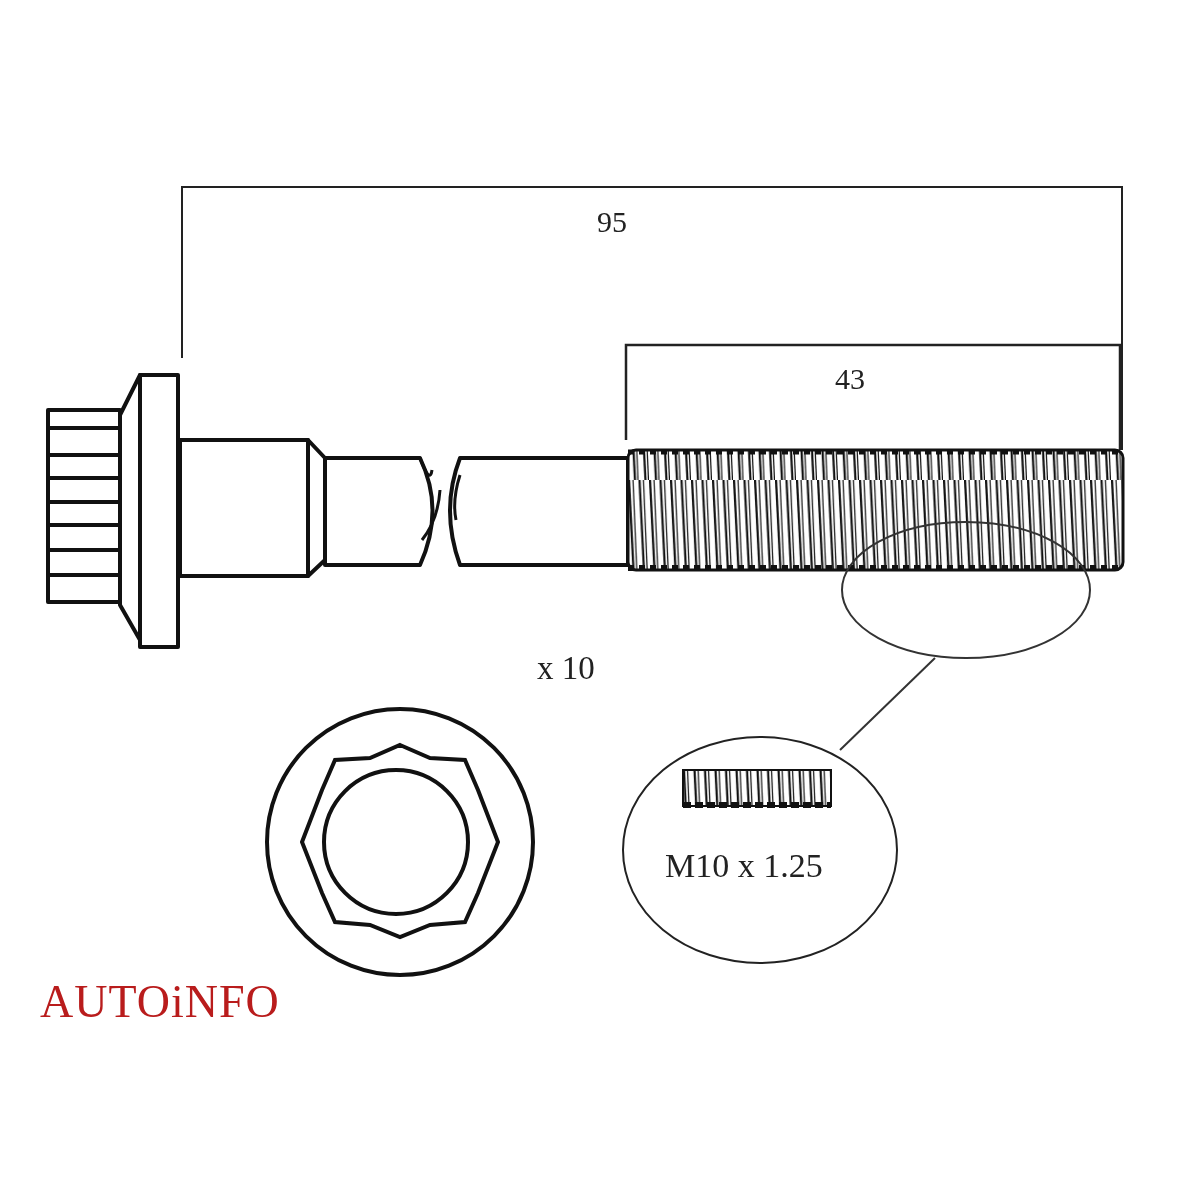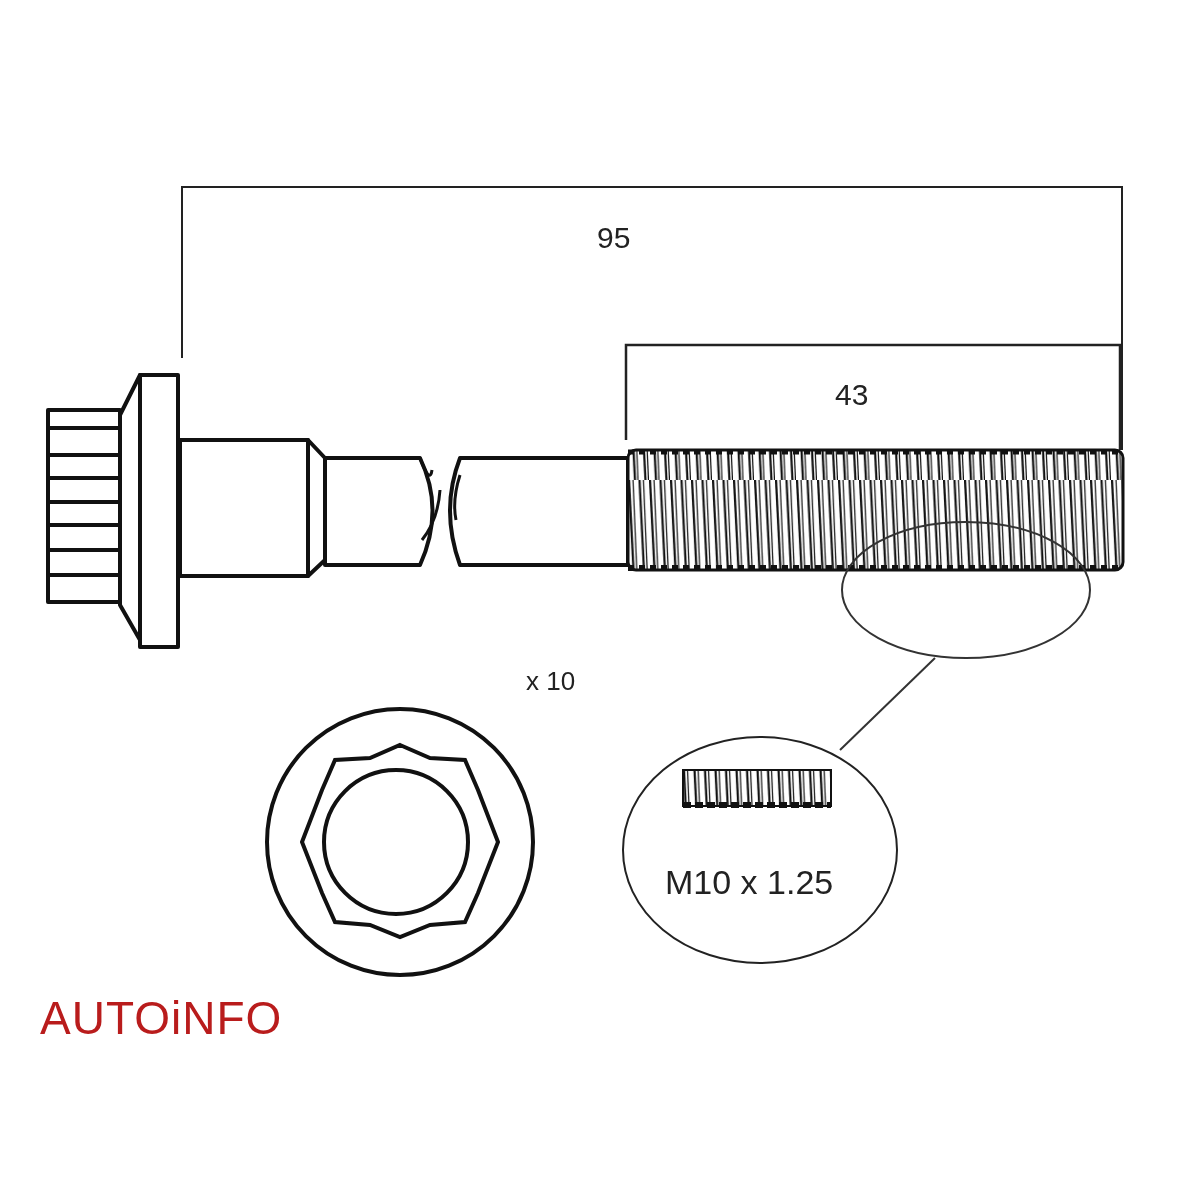--- a/index.html
+++ b/index.html
@@ -1,22 +1,22 @@
 <!DOCTYPE html>
 <html><head>
 <meta charset="utf-8">
 <style>
   html, body { margin: 0; padding: 0; background: #ffffff; }
   body { width: 1200px; height: 1200px; position: relative; overflow: hidden;
          font-family: "Liberation Sans", sans-serif; }
   #drawing { position: absolute; left: 0; top: 0; width: 1200px; height: 1200px; }
-  .lbl { position: absolute; color: #222; font-family: Liberation Sans, sans-serif; white-space: nowrap; margin-top: 16px; }
+  .lbl { position: absolute; color: #222; font-family: Liberation Serif, serif; white-space: nowrap; }
   .dim-overall { left: 597px; top: 205px; font-size: 30px; }
   .dim-thread  { left: 835px; top: 362px; font-size: 30px; text-align: center; }
-  .qty         { left: 526px; top: 650px; font-size: 26px; }
+  .qty         { left: 537px; top: 650px; font-size: 33px; }
   .spec        { left: 665px; top: 847px; font-size: 34px; }
   .wm          { left: 40px; top: 975px; font-size: 46px; color: #b91c1c; letter-spacing: 1px; font-weight: normal; }
 </style>
 </head>
 <body>
 
 <svg id="drawing" viewBox="0 0 1200 1200" xmlns="http://www.w3.org/2000/svg">
   <defs>
     <pattern id="threadPat" x="628" y="0" width="10.5" height="120" patternUnits="userSpaceOnUse">
       <rect width="10.5" height="120" fill="#fff"></rect>

